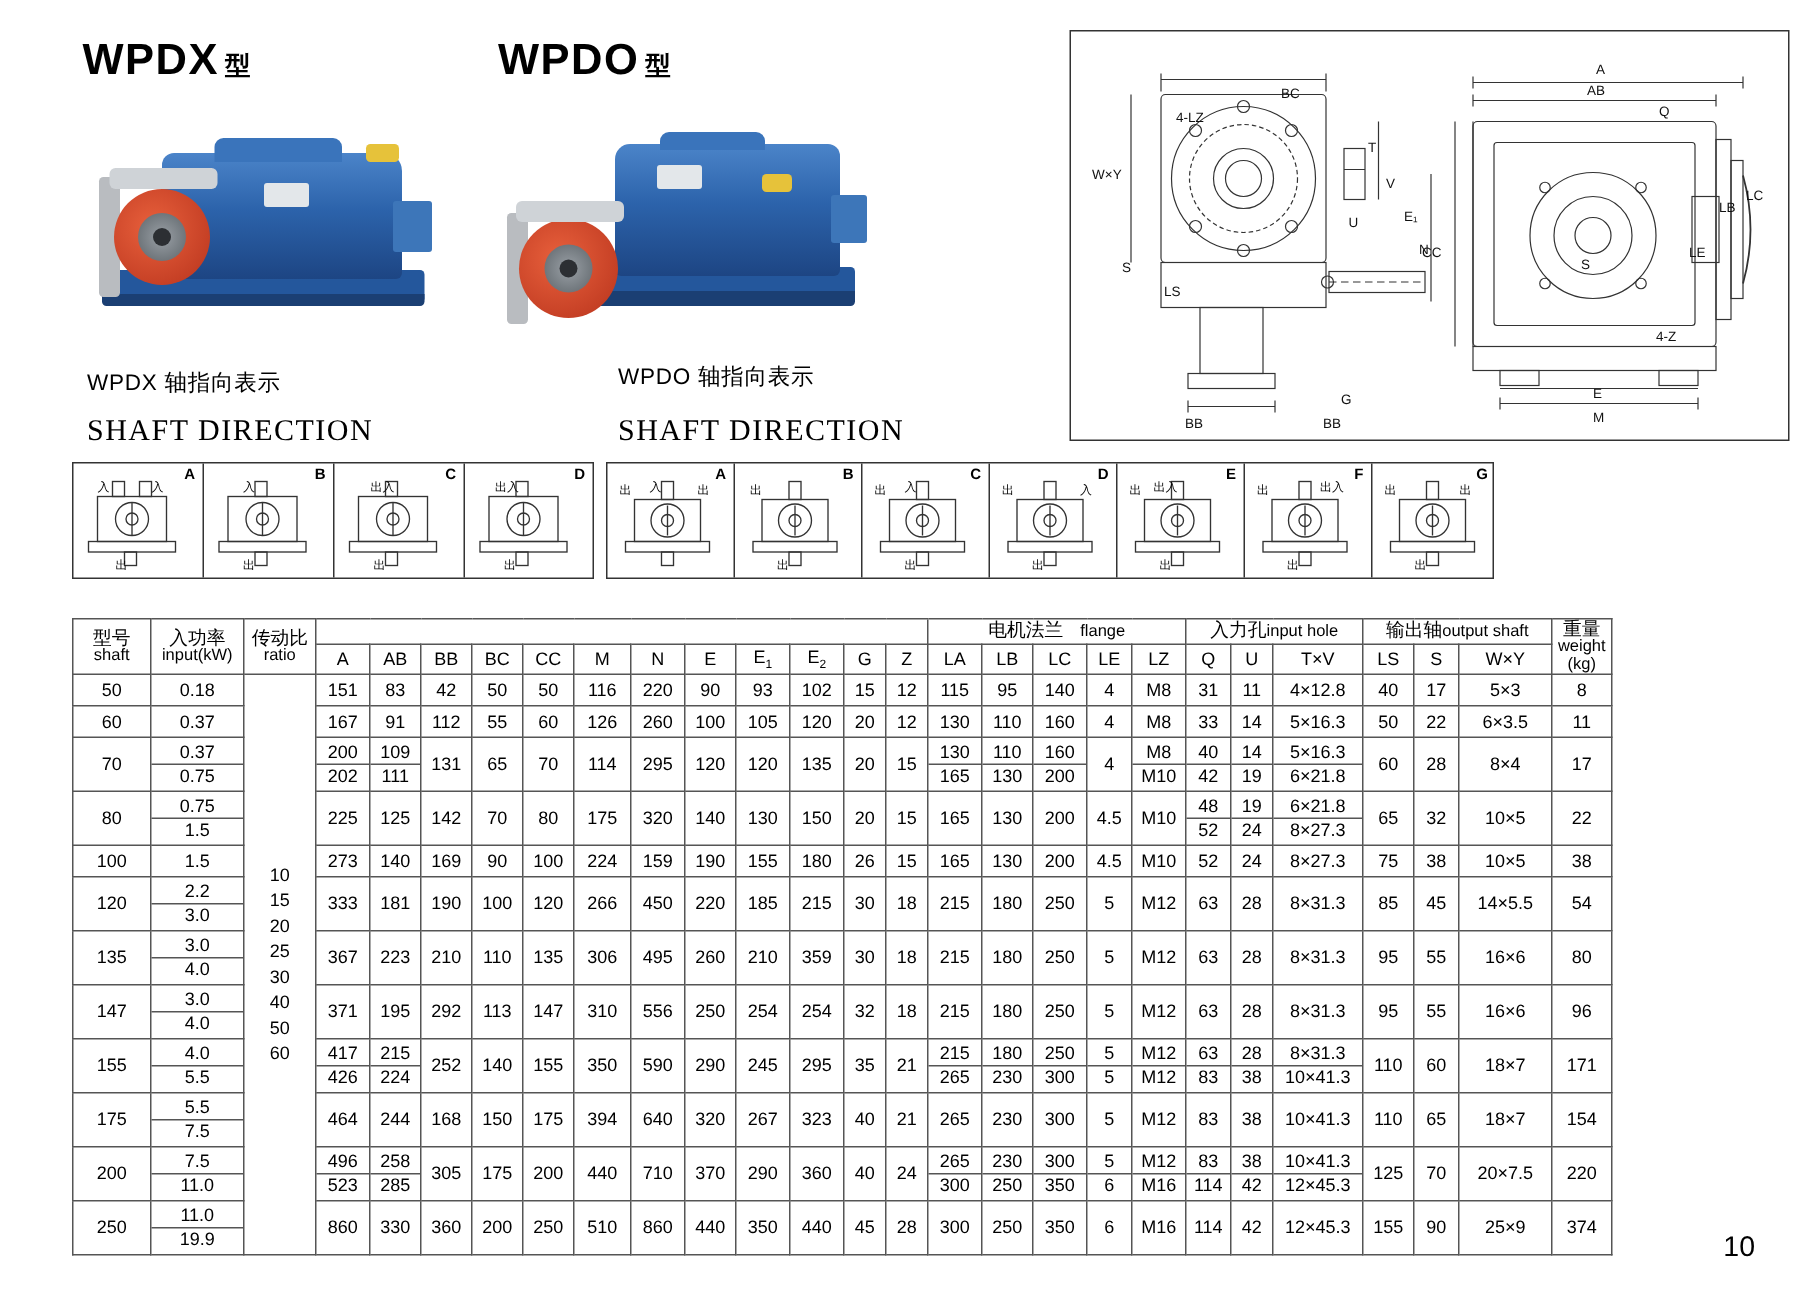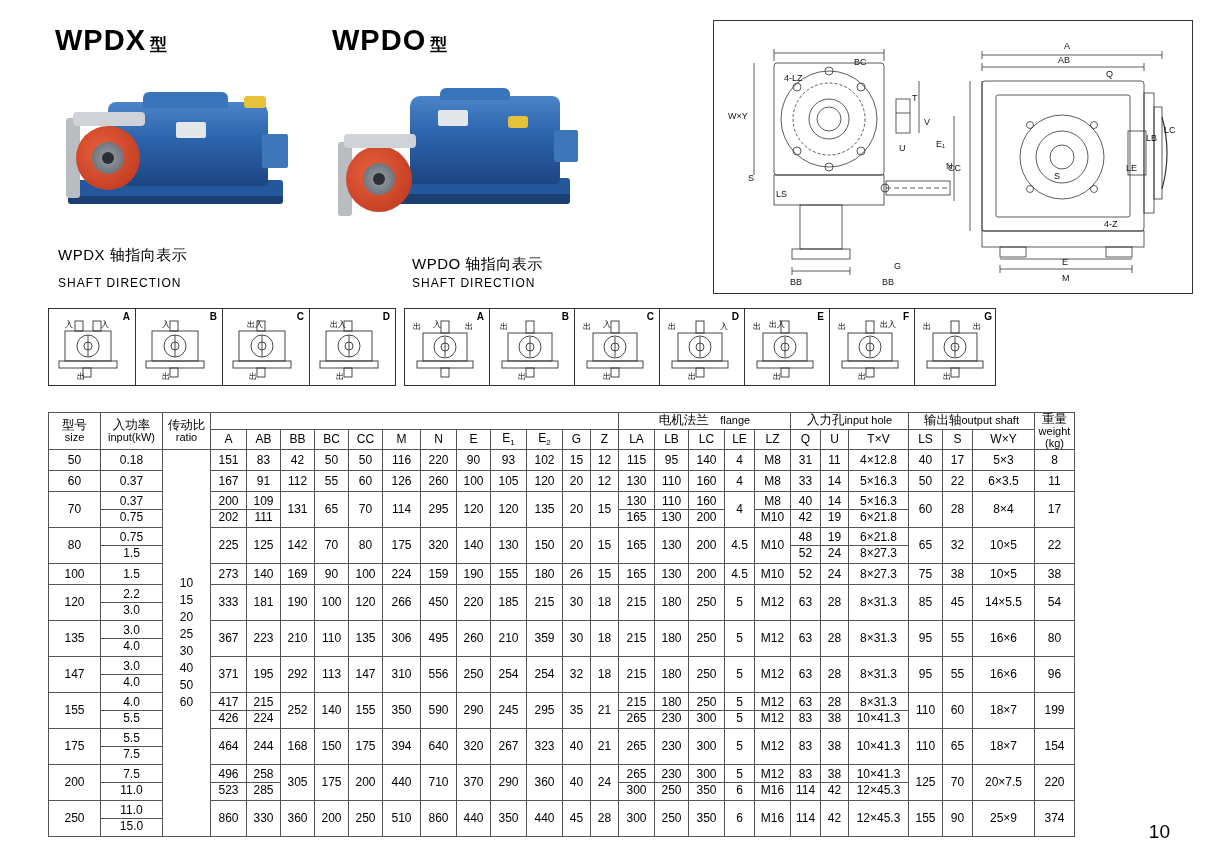--- a/index.html
+++ b/index.html
@@ -11,21 +11,21 @@
   .page{position:relative;width:1208px;height:859px;}
 
   
   .title-wpdx{position:absolute;left:55px;top:24px;font-size:29px;font-weight:bold;letter-spacing:1px;}
   .title-wpdo{position:absolute;left:332px;top:24px;font-size:29px;font-weight:bold;letter-spacing:1px;}
   .title-suffix{font-size:17px;font-weight:bold;margin-left:4px;}
 
   
   .photo{position:absolute;}
   .cap{position:absolute;font-size:15px;letter-spacing:.5px;}
-  .cap2{position:absolute;font-size:12px;letter-spacing:1px;}
+  .cap2{position:absolute;font-size:20px;letter-spacing:1px;font-family:Liberation Serif, serif;}
 
   
   .drawbox{position:absolute;left:713px;top:20px;width:478px;height:272px;border:1px solid #333;background:#fff;}
   .drawbox .lbl{position:absolute;font-size:9px;color:#111;}
 
   
   .strip{position:absolute;border:1px solid #333;height:78px;box-sizing:border-box;display:flex;}
   .cellbox{border-right:1px solid #333;box-sizing:border-box;position:relative;}
   .cellbox:last-child{border-right:none;}
   .cellbox .letter{position:absolute;top:2px;right:5px;font-size:10px;font-weight:bold;}
@@ -89,21 +89,21 @@
     <div class="gear" style="left:26px;top:76px;width:66px;height:66px;background:radial-gradient(circle at 40% 40%,#e8603c,#b8331c);border-radius:50%;"></div>
     <div class="gear" style="left:43px;top:93px;width:32px;height:32px;background:radial-gradient(circle,#9aa0a6,#5d6469);border-radius:50%;"></div>
     <div class="gear" style="left:53px;top:103px;width:12px;height:12px;background:#2c2f33;border-radius:50%;"></div>
     <div class="gear" style="left:24px;top:64px;width:72px;height:14px;background:#cfd3d7;border-radius:4px;"></div>
 
     <div class="gear" style="left:234px;top:60px;width:24px;height:32px;background:#3d76b9;border-radius:2px;"></div>
   </div>
 
   <div class="cap" style="left:58px;top:246px;">WPDX  轴指向表示</div>
   <div class="cap2" style="left:58px;top:276px;">SHAFT   DIRECTION</div>
-  <div class="cap" style="left:412px;top:255px;">WPDO  轴指向表示</div>
+  <div class="cap" style="left:412px;top:242px;">WPDO  轴指向表示</div>
   <div class="cap2" style="left:412px;top:276px;">SHAFT   DIRECTION</div>
 
   <div class="drawbox">
     <svg width="476" height="270" viewBox="0 0 476 270">
       <g stroke="#333" fill="none" stroke-width="0.8">
 
         <rect x="60" y="42" width="110" height="112" rx="3"></rect>
         <circle cx="115" cy="98" r="48"></circle>
         <circle cx="115" cy="98" r="36" stroke-dasharray="3,2"></circle>
         <circle cx="115" cy="98" r="20"></circle>
@@ -410,21 +410,21 @@
         <col style="width:60px">
       <col style="width:34px">
         <col style="width:30px">
         <col style="width:62px">
       <col style="width:40px">
     </colgroup>
     <thead>
       <tr>
         <td rowspan="2">
           <div class="hdr-zh">型号</div>
-          <div class="hdr-en">size</div>
+          <div class="hdr-en">shaft</div>
         </td>
         <td rowspan="2">
           <div class="hdr-zh">入功率</div>
           <div class="hdr-en">input(kW)</div>
         </td>
         <td rowspan="2">
           <div class="hdr-zh">传动比</div>
           <div class="hdr-en">ratio</div>
         </td>
         <td colspan="12" style="border-bottom:none;border-left:none;border-right:none;"></td>
@@ -808,21 +808,21 @@
             <div style="border-bottom: 1px solid rgb(85, 85, 85); line-height: 15px;">28</div>
             <div style="border-bottom: none; line-height: 15px;">38</div>
           </td>
           <td style="padding: 0px;">
             <div style="border-bottom: 1px solid rgb(85, 85, 85); line-height: 15px;">8×31.3</div>
             <div style="border-bottom: none; line-height: 15px;">10×41.3</div>
           </td>
           <td>110</td>
           <td>60</td>
           <td>18×7</td>
-          <td>199</td>
+          <td>171</td>
         </tr>
         <tr style="height: 36px;">
           <td>175</td>
           <td style="padding: 0px;">
             <div style="border-bottom: 1px solid rgb(85, 85, 85); line-height: 15px;">5.5</div>
             <div style="border-bottom: none; line-height: 15px;">7.5</div>
           </td>
           <td style="padding: 0px;">464</td>
           <td style="padding: 0px;">244</td>
           <td>168</td>
@@ -906,21 +906,21 @@
           </td>
           <td>125</td>
           <td>70</td>
           <td>20×7.5</td>
           <td>220</td>
         </tr>
         <tr style="height: 36px;">
           <td>250</td>
           <td style="padding: 0px;">
             <div style="border-bottom: 1px solid rgb(85, 85, 85); line-height: 15px;">11.0</div>
-            <div style="border-bottom: none; line-height: 15px;">15.0</div>
+            <div style="border-bottom: none; line-height: 15px;">19.9</div>
           </td>
           <td style="padding: 0px;">860</td>
           <td style="padding: 0px;">330</td>
           <td>360</td>
           <td>200</td>
           <td>250</td>
           <td>510</td>
           <td>860</td>
           <td>440</td>
           <td>350</td>

